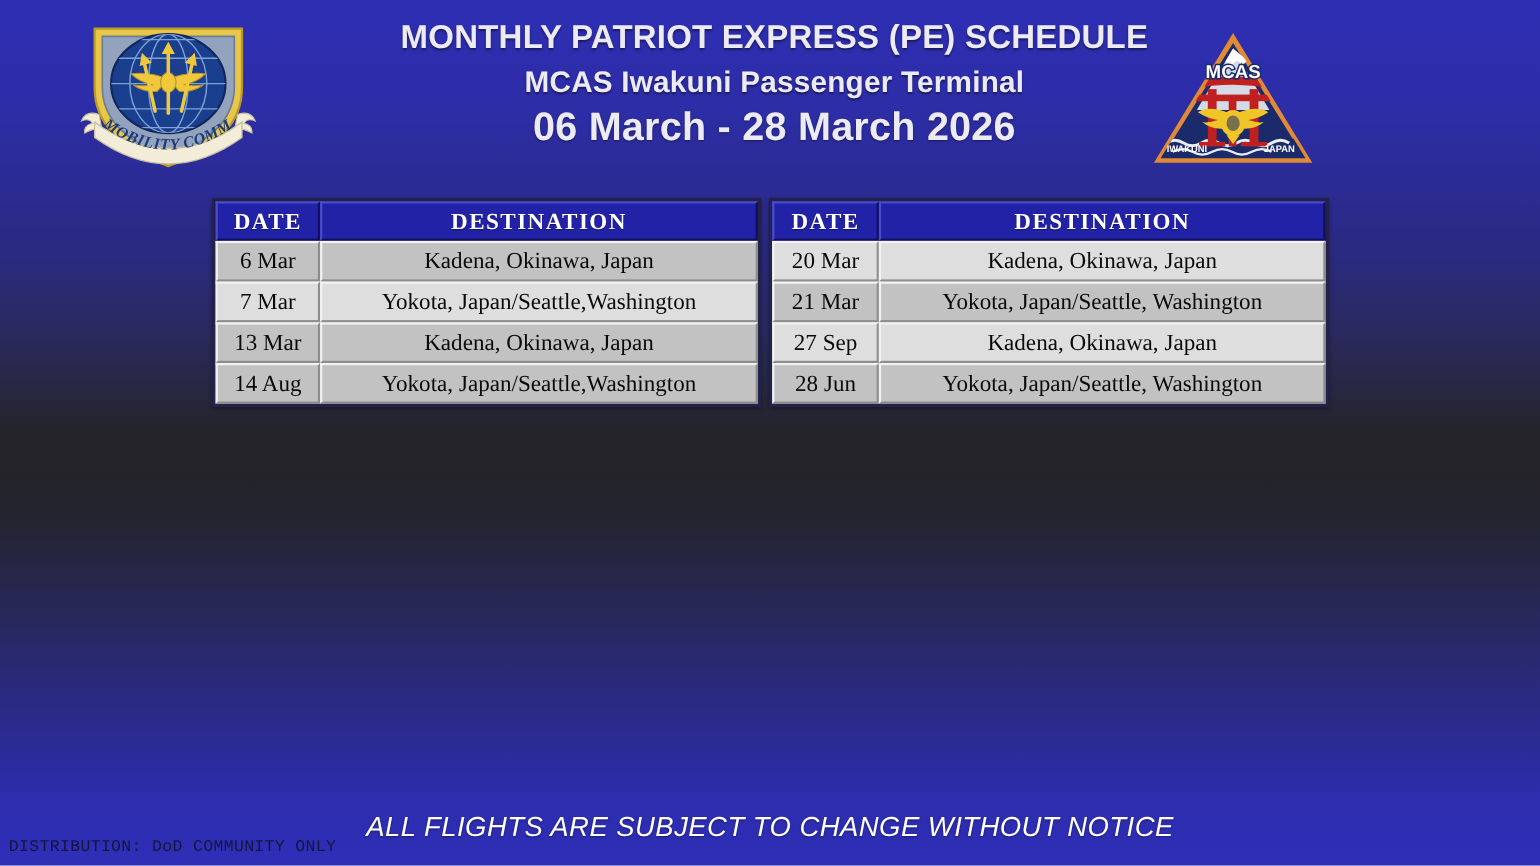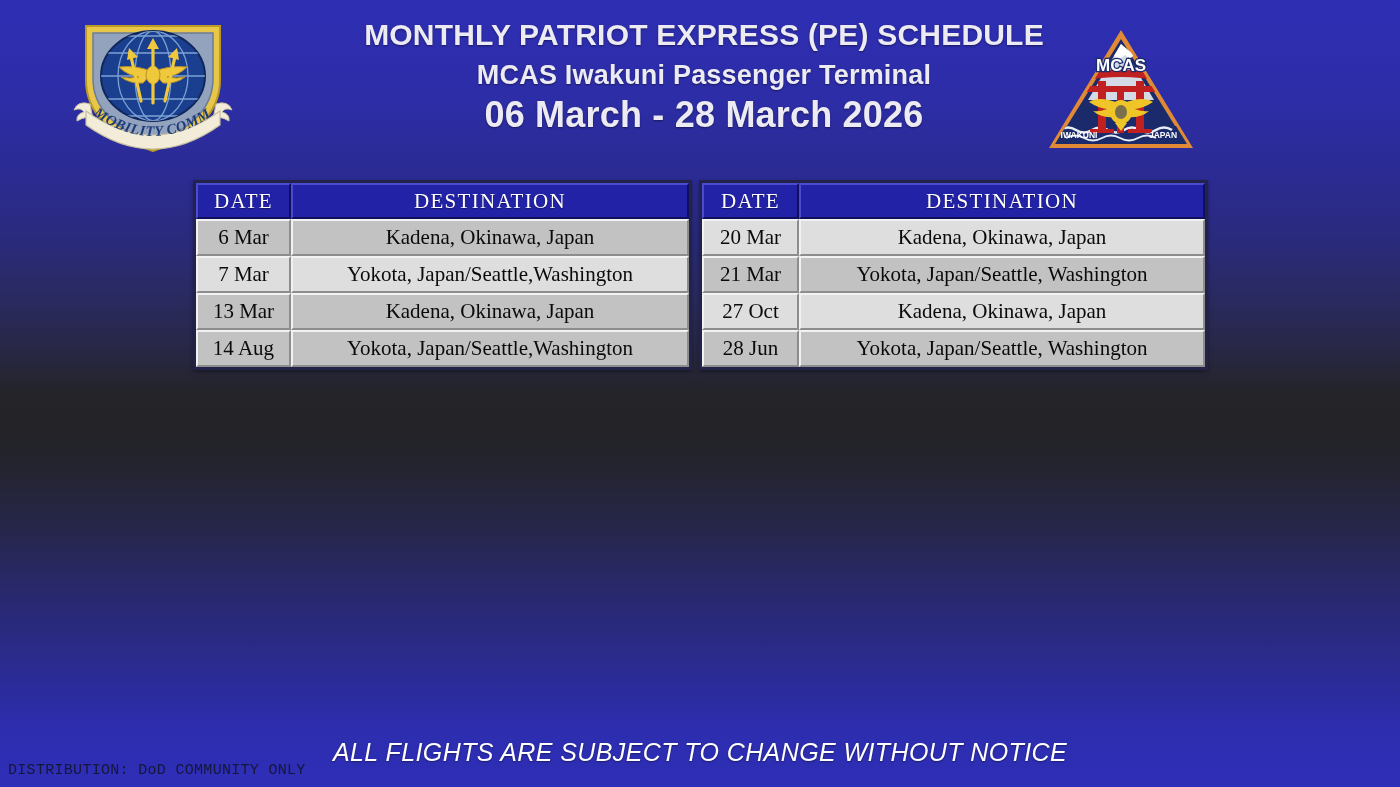--- a/index.html
+++ b/index.html
@@ -81,21 +81,21 @@
   .sched-table td {
     font-family:"Liberation Serif", serif;
     padding:0;
     vertical-align:middle;
   }
 
   thead th {
     background:#2222a6;
     color:#ffffff;
     font-size:21px;
-    font-weight:normal;
+    font-weight:bold;
     letter-spacing:1.3px;
     height:36px;
     text-align:center;
     border-top:2px solid #4b4bd0;
     border-left:2px solid #4b4bd0;
     border-right:2px solid #0f0f5e;
     border-bottom:2px solid #0f0f5e;
     text-shadow:0 1px 1px rgba(0,0,0,.4);
   }
 
@@ -279,21 +279,21 @@
       <tbody>
         <tr>
           <td class="col-date shade-light">20 Mar</td>
           <td class="shade-light">Kadena, Okinawa, Japan</td>
         </tr>
         <tr>
           <td class="col-date shade-dark">21 Mar</td>
           <td class="shade-dark">Yokota, Japan/Seattle, Washington</td>
         </tr>
         <tr>
-          <td class="col-date shade-light">27 Oct</td>
+          <td class="col-date shade-light">27 Sep</td>
           <td class="shade-light">Kadena, Okinawa, Japan</td>
         </tr>
         <tr>
           <td class="col-date shade-dark">28 Jun</td>
           <td class="shade-dark">Yokota, Japan/Seattle, Washington</td>
         </tr>
       </tbody>
     </table>
   </div>
 

